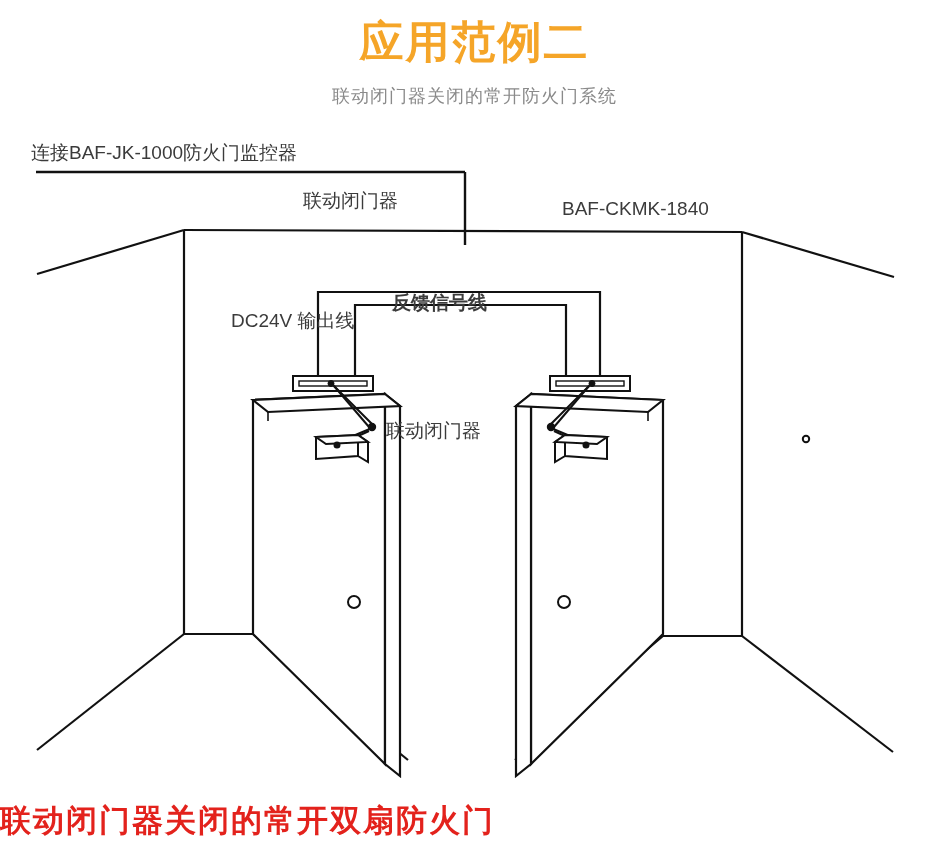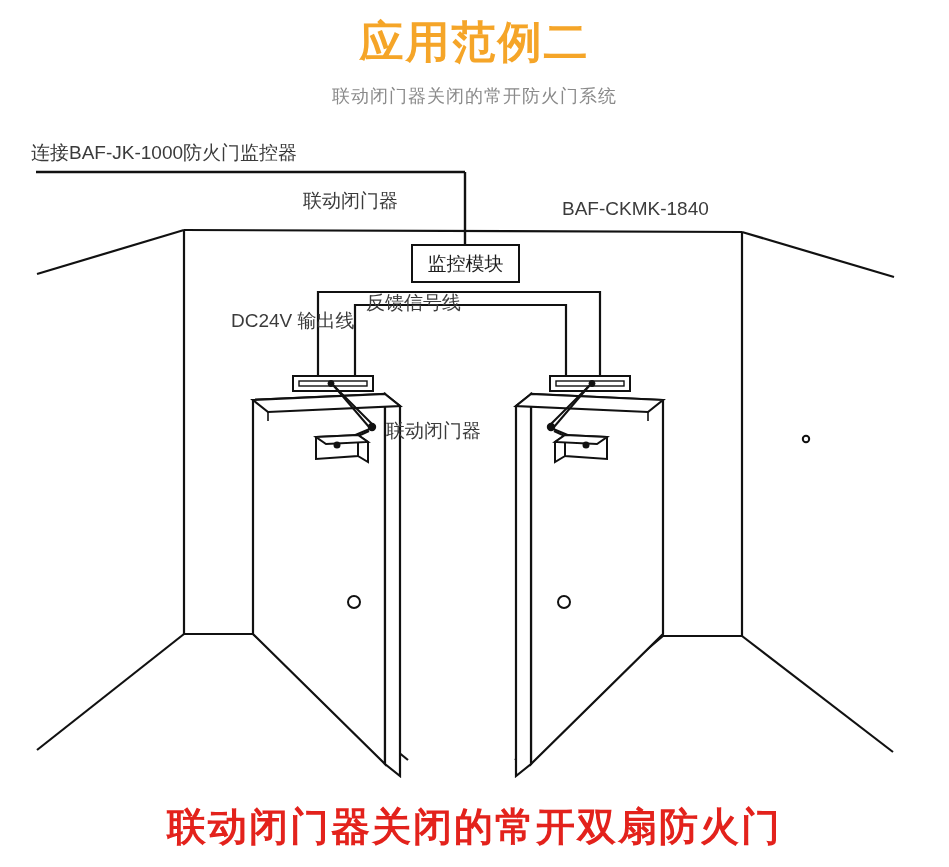--- a/index.html
+++ b/index.html
@@ -45,36 +45,35 @@
     text-align: center;
     font-size: 18px;
     color: #8a8a8a;
     letter-spacing: 1px;
   }
   .caption-bottom {
     position: absolute;
     left: 0;
     top: 800px;
     width: 949px;
-    text-align: center;
-    font-size: 39px;
+    font-size: 31px;
     font-weight: bold;
     color: #E3221C;
     letter-spacing: 2px;
   }
   .lbl {
     position: absolute;
     font-size: 19px;
     color: #3b3b3b;
     white-space: nowrap;
   }
   .lbl-monitor-link { left: 31px;  top: 140px; }
   .lbl-bus          { left: 303px; top: 188px; }
   .lbl-model        { left: 562px; top: 198px; }
-  .lbl-feedback     { left: 366px; top: 290px; }
+  .lbl-feedback     { left: 392px; top: 290px; font-weight: bold; }
   .lbl-dc24v        { left: 231px; top: 308px; }
   .lbl-closer       { left: 386px; top: 418px; }
   .module-box {
     position: absolute;
     left: 411px;
     top: 244px;
     width: 109px;
     height: 39px;
     border: 2px solid #111111;
     background: #ffffff;
@@ -199,17 +198,16 @@
 
   </svg>
 
   <div class="lbl lbl-monitor-link">连接BAF-JK-1000防火门监控器</div>
   <div class="lbl lbl-bus">联动闭门器</div>
   <div class="lbl lbl-model">BAF-CKMK-1840</div>
   <div class="lbl lbl-feedback">反馈信号线</div>
   <div class="lbl lbl-dc24v">DC24V 输出线</div>
   <div class="lbl lbl-closer">联动闭门器</div>
 
-  <div class="module-box">监控模块</div>
 
   <div class="caption-bottom">联动闭门器关闭的常开双扇防火门</div>
 
 </div>
 
 </body></html>

